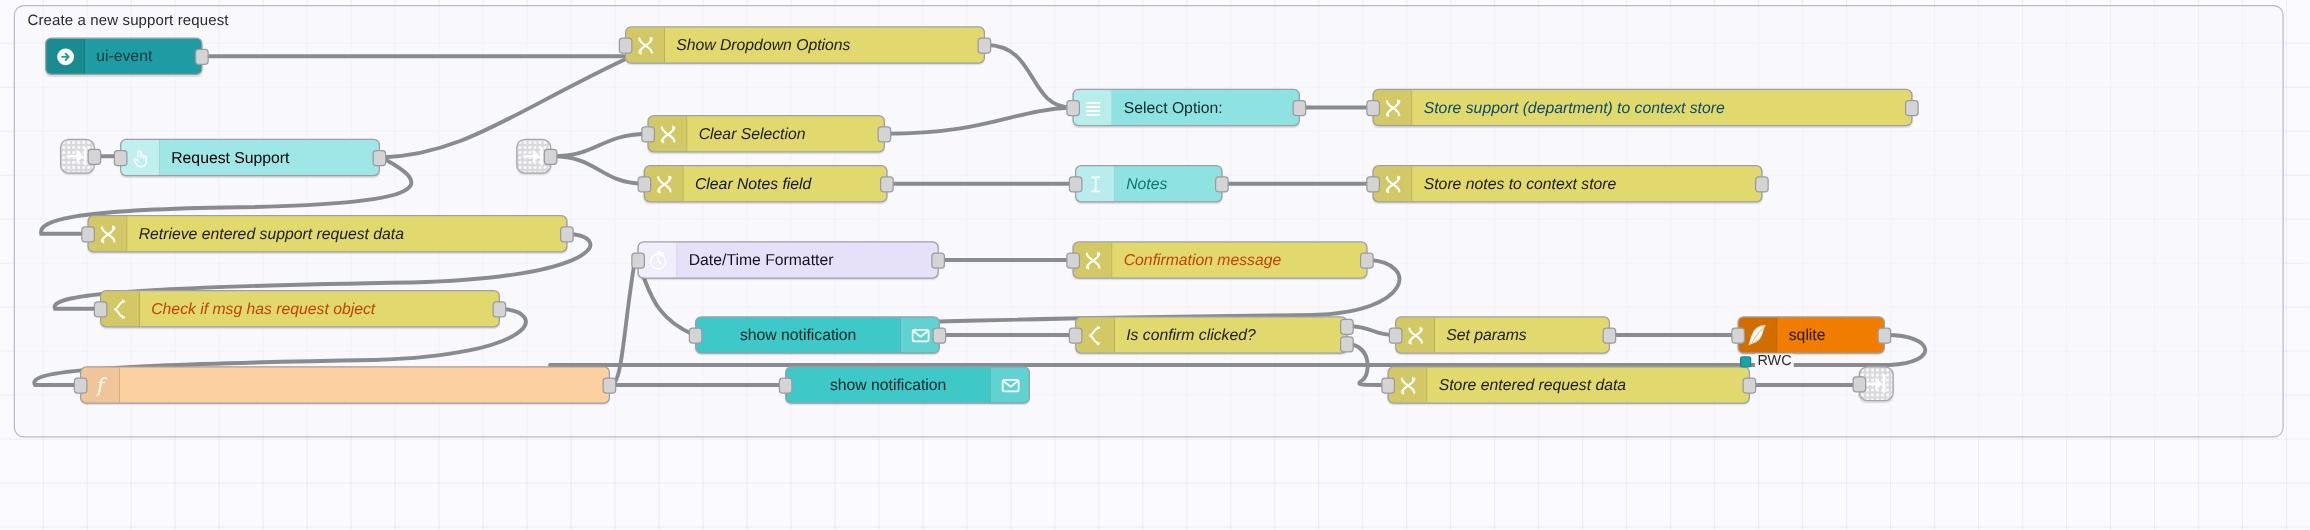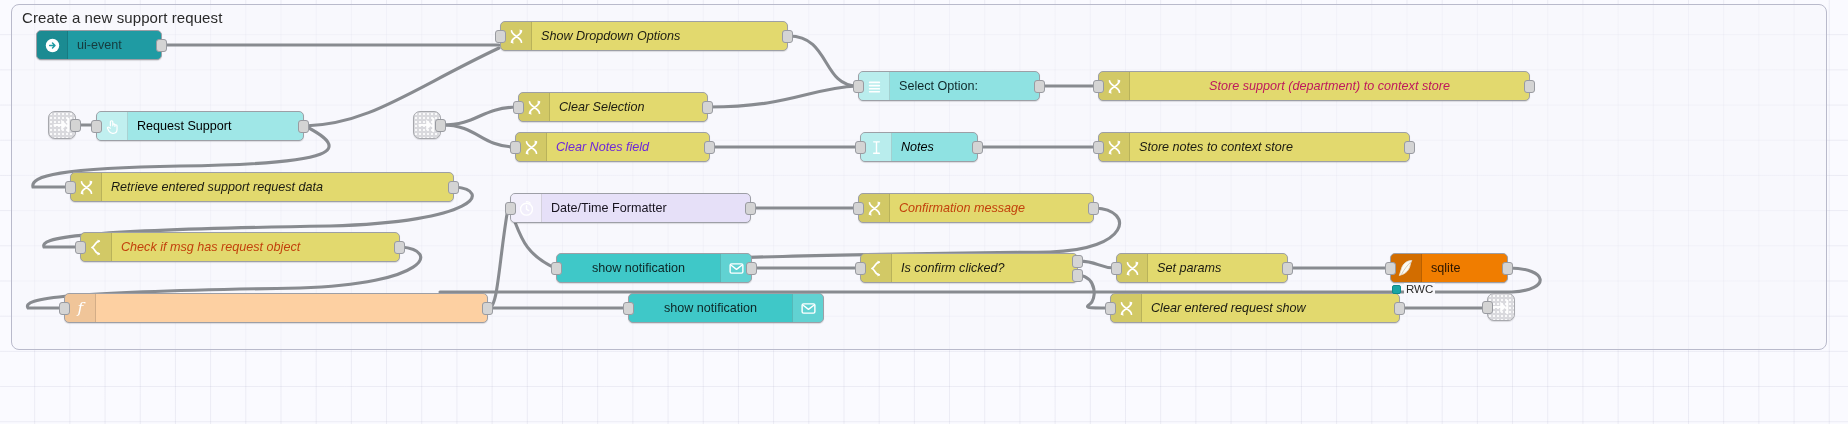--- a/index.html
+++ b/index.html
@@ -13,21 +13,21 @@
     background-size:35.2px 35.2px;
     background-position:-1px -1px;
   }
   
   #group{
     position:absolute;left:11px;top:4px;width:1814px;height:344px;
     border:1.3px solid #b9bacb;border-radius:8px;
     background:rgba(246,246,252,0.55);
   }
   #group-label{
-    position:absolute;left:22px;top:9px;font-size:15px;color:#2a2a2a;
+    position:absolute;left:22px;top:9px;font-size:12px;color:#2a2a2a;
     letter-spacing:.1px;white-space:nowrap;
   }
   
   #wires{position:absolute;left:0;top:0;width:1848px;height:424px;pointer-events:none;}
   #wires path{fill:none;stroke:#888b90;stroke-width:3.1px;stroke-linecap:round;}
   
   .node{
     position:absolute;box-sizing:border-box;height:30px;border-radius:5px;
     border:1px solid #9d9fa6;display:flex;align-items:center;
     box-shadow:0 1px 1px rgba(0,0,0,.12);
@@ -164,21 +164,21 @@
         <div class="port out" style="top: 8px;"></div>
       </div>
       <div class="node" style="left: 1098px; top: 71px; width: 432px; background: rgb(226, 217, 110);">
         <div class="ic" style="background: rgba(0, 0, 0, 0.07);">
           <svg width="17" height="17" viewBox="0 0 24 24" class="gl">
             <path d="M5 4c0 7 14 9 14 16M19 4c0 7-14 9-14 16" stroke="#fff" stroke-width="2.4" fill="none" stroke-linecap="round"></path>
             <path d="M16.5 1.6L19.6 4.2 16.4 6.6" fill="#fff"></path>
             <path d="M7.4 17.6L4.4 20.2 7.6 22.6" fill="#fff"></path>
           </svg>
         </div>
-        <div class="lbl ital" style="color: #be185d; text-align: center;">Store support (department) to context store</div>
+        <div class="lbl ital" style="color: #0c4a6e;">Store support (department) to context store</div>
         <div class="port in" style="top: 8px;"></div>
         <div class="port out" style="top: 8px;"></div>
       </div>
       <div class="node" style="left: 96px; top: 111px; width: 208px; background: rgb(159, 231, 231);">
         <div class="ic" style="background: rgba(255, 255, 255, 0.35);">
           <svg width="17" height="17" viewBox="0 0 24 24" class="gl">
             <path d="M9 11V5.6a1.7 1.7 0 1 1 3.4 0V11m0-1.2a1.5 1.5 0 1 1 3 0V12m0-1a1.5 1.5 0 1 1 3 0v5.4c0 3-2.2 5.2-5.2 5.2h-1.4c-2.6 0-3.6-1.3-5-3.4L5 14.6c-.6-1 .4-2.2 1.5-1.6L9 14.4" stroke="#fff" stroke-width="1.7" fill="none" stroke-linejoin="round" stroke-linecap="round"></path>
           </svg>
         </div>
         <div class="lbl" style="color: #000000;">Request Support</div>
@@ -198,31 +198,31 @@
         <div class="port out" style="top: 8px;"></div>
       </div>
       <div class="node" style="left: 515px; top: 132px; width: 195px; background: rgb(226, 217, 110);">
         <div class="ic" style="background: rgba(0, 0, 0, 0.07);">
           <svg width="17" height="17" viewBox="0 0 24 24" class="gl">
             <path d="M5 4c0 7 14 9 14 16M19 4c0 7-14 9-14 16" stroke="#fff" stroke-width="2.4" fill="none" stroke-linecap="round"></path>
             <path d="M16.5 1.6L19.6 4.2 16.4 6.6" fill="#fff"></path>
             <path d="M7.4 17.6L4.4 20.2 7.6 22.6" fill="#fff"></path>
           </svg>
         </div>
-        <div class="lbl ital" style="color: #6d28d9;">Clear Notes field</div>
+        <div class="lbl ital" style="color: #0f172a;">Clear Notes field</div>
         <div class="port in" style="top: 8px;"></div>
         <div class="port out" style="top: 8px;"></div>
       </div>
       <div class="node" style="left: 860px; top: 132px; width: 118px; background: rgb(143, 226, 226);">
         <div class="ic" style="background: rgba(255, 255, 255, 0.38);">
           <svg width="17" height="17" viewBox="0 0 24 24" class="gl">
             <path d="M8 4h8M8 20h8M12 4v16" stroke="#fff" stroke-width="2" fill="none" stroke-linecap="round"></path>
           </svg>
         </div>
-        <div class="lbl ital" style="color: #000000;">Notes</div>
+        <div class="lbl ital" style="color: #0f766e;">Notes</div>
         <div class="port in" style="top: 8px;"></div>
         <div class="port out" style="top: 8px;"></div>
       </div>
       <div class="node" style="left: 1098px; top: 132px; width: 312px; background: rgb(226, 217, 110);">
         <div class="ic" style="background: rgba(0, 0, 0, 0.07);">
           <svg width="17" height="17" viewBox="0 0 24 24" class="gl">
             <path d="M5 4c0 7 14 9 14 16M19 4c0 7-14 9-14 16" stroke="#fff" stroke-width="2.4" fill="none" stroke-linecap="round"></path>
             <path d="M16.5 1.6L19.6 4.2 16.4 6.6" fill="#fff"></path>
             <path d="M7.4 17.6L4.4 20.2 7.6 22.6" fill="#fff"></path>
           </svg>
@@ -346,21 +346,21 @@
         <div class="port in" style="top: 8px;"></div>
       </div>
       <div class="node" style="left: 1110px; top: 293px; width: 290px; background: rgb(226, 217, 110);">
         <div class="ic" style="background: rgba(0, 0, 0, 0.07);">
           <svg width="17" height="17" viewBox="0 0 24 24" class="gl">
             <path d="M5 4c0 7 14 9 14 16M19 4c0 7-14 9-14 16" stroke="#fff" stroke-width="2.4" fill="none" stroke-linecap="round"></path>
             <path d="M16.5 1.6L19.6 4.2 16.4 6.6" fill="#fff"></path>
             <path d="M7.4 17.6L4.4 20.2 7.6 22.6" fill="#fff"></path>
           </svg>
         </div>
-        <div class="lbl ital" style="color: rgb(27, 27, 18);">Clear entered request show</div>
+        <div class="lbl ital" style="color: rgb(27, 27, 18);">Store entered request data</div>
         <div class="port in" style="top: 8px;"></div>
         <div class="port out" style="top: 8px;"></div>
       </div>
       <div class="linknode" style="left: 48px; top: 111px;">
         <svg width="20" height="20" viewBox="0 0 24 24" class="gl" style="opacity:.95">
           <path d="M3 12h10" stroke="#fff" stroke-width="2.6" stroke-linecap="round"></path>
           <path d="M11 5.5L18 12l-7 6.5z" fill="#fff"></path>
           <path d="M19.5 4.5v15" stroke="#fff" stroke-width="2.6" stroke-linecap="round"></path>
         </svg>
         <div class="port out" style="top: 7px;"></div>

